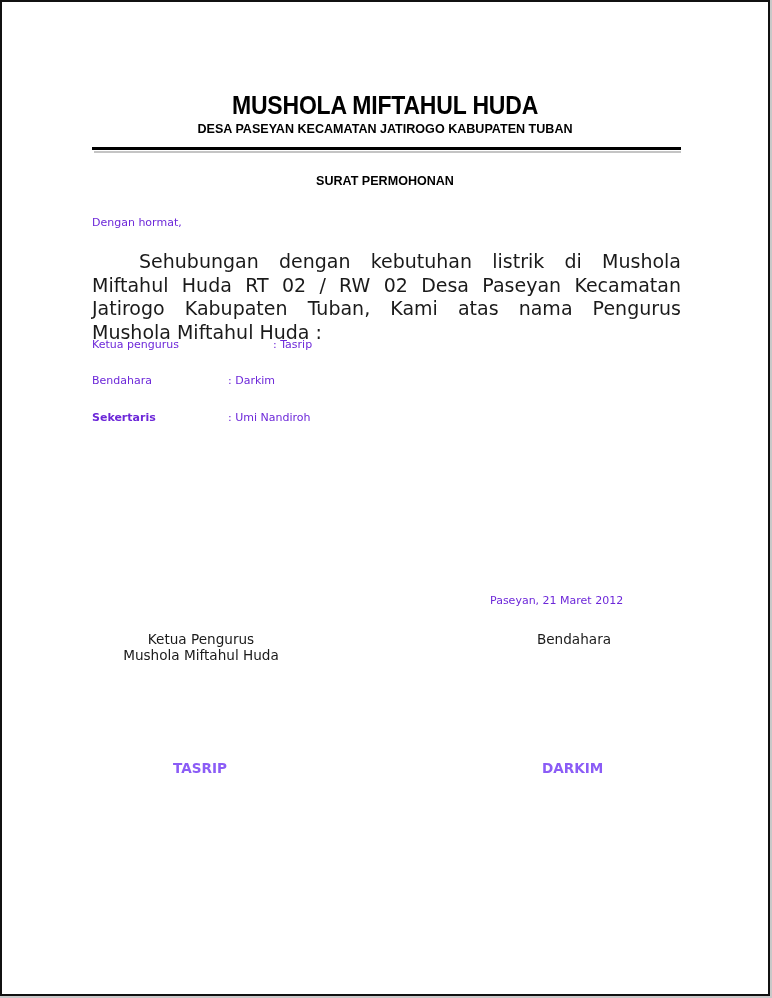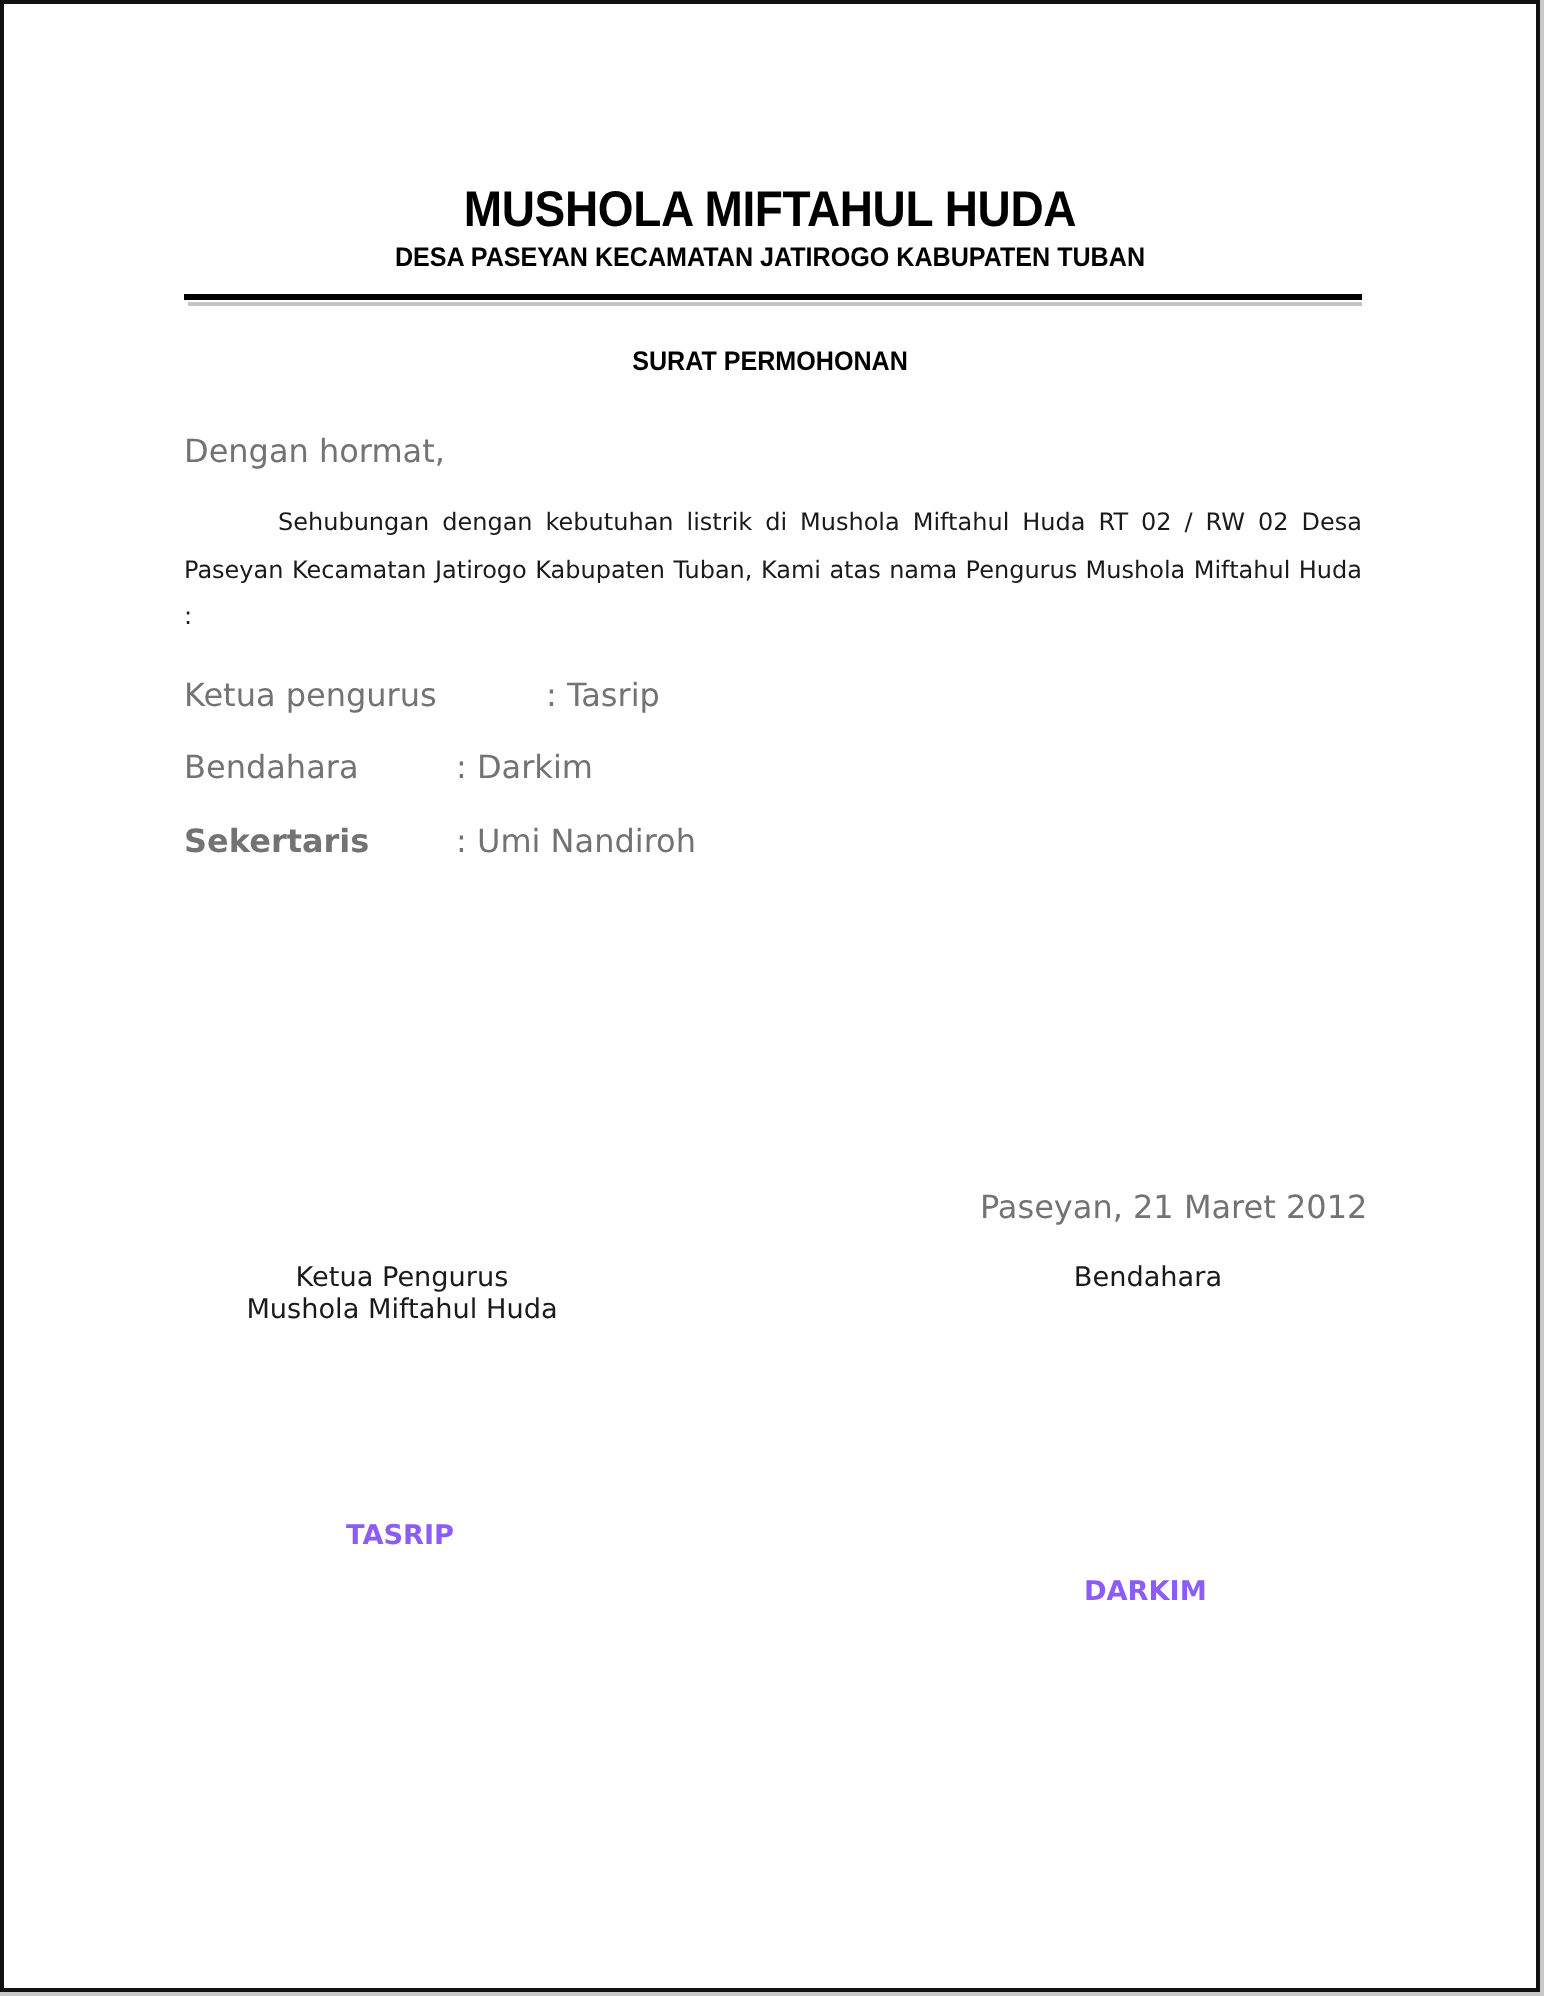--- a/index.html
+++ b/index.html
@@ -59,28 +59,28 @@
       left: 0; right: 0; top: 171px;
       text-align: center;
       font-family: "Liberation Sans", sans-serif;
       font-weight: bold;
       font-size: 13.5px;
       color: #000;
       transform: scaleX(0.93);
     }
 
     .body-text {
-      font-size: 16px;
-      color: #737373;
+      font-size: 11px;
+      color: #6d28d9;
     }
     .para {
       position: absolute;
       left: 90px;
       width: 589px;
-      font-size: 12px;
+      font-size: 19px;
       line-height: 23.5px;
       text-align: justify;
       text-indent: 47px;
     }
     .field-label { left: 90px; }
     .field-value { }
 
     .u { text-decoration: underline; }
 
     .sig-block {
@@ -125,15 +125,15 @@
 
   <div class="abs sig-block" style="left:108px; width:182px; top:629px;">
     <div>Ketua Pengurus</div>
     <div>Mushola Miftahul Huda</div>
   </div>
   <div class="abs sig-block" style="left:500px; width:144px; top:629px;">
     <div>Bendahara</div>
   </div>
 
   <div class="abs sig-name" style="left:171px; top:758px;">TASRIP</div>
-  <div class="abs sig-name" style="left:540px; top:758px;margin-top:28px;">DARKIM</div>
+  <div class="abs sig-name" style="left:540px; top:758px;">DARKIM</div>
 
 </div>
 
 </body></html>

